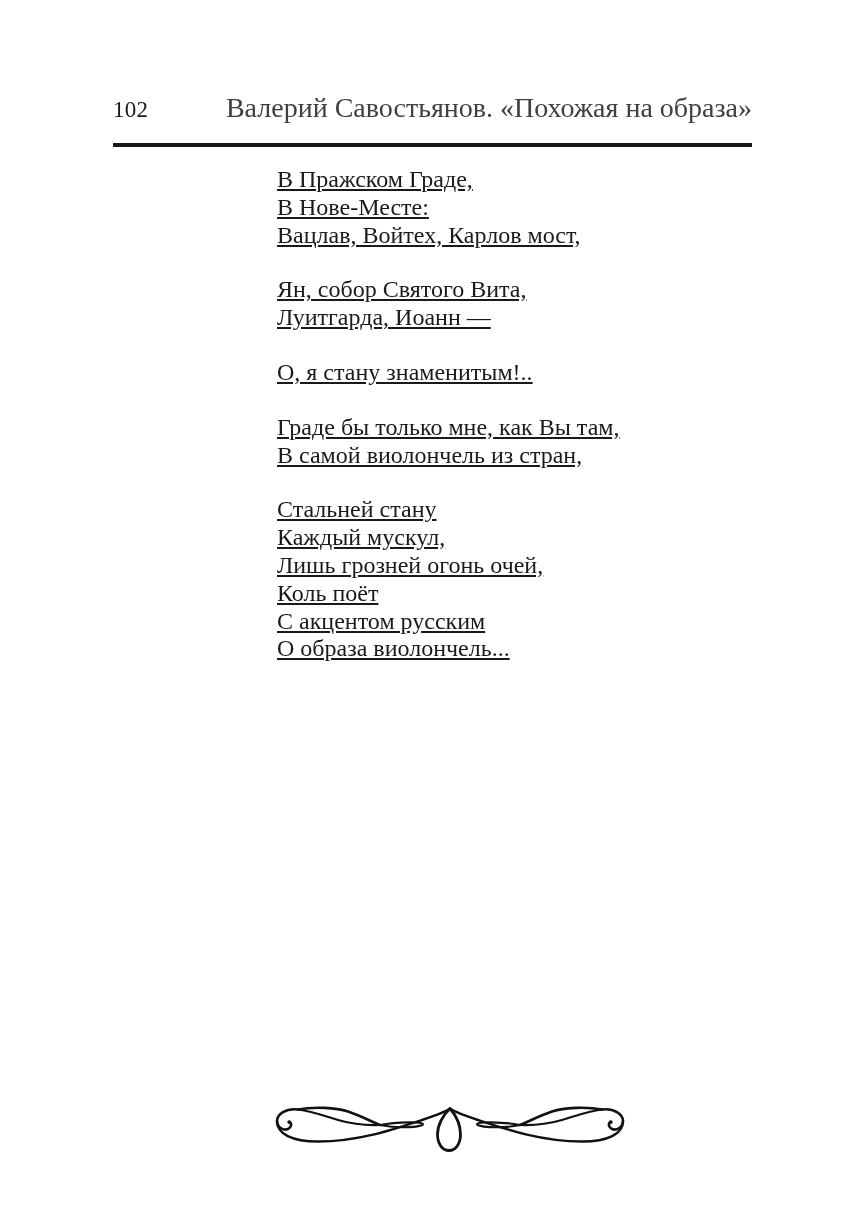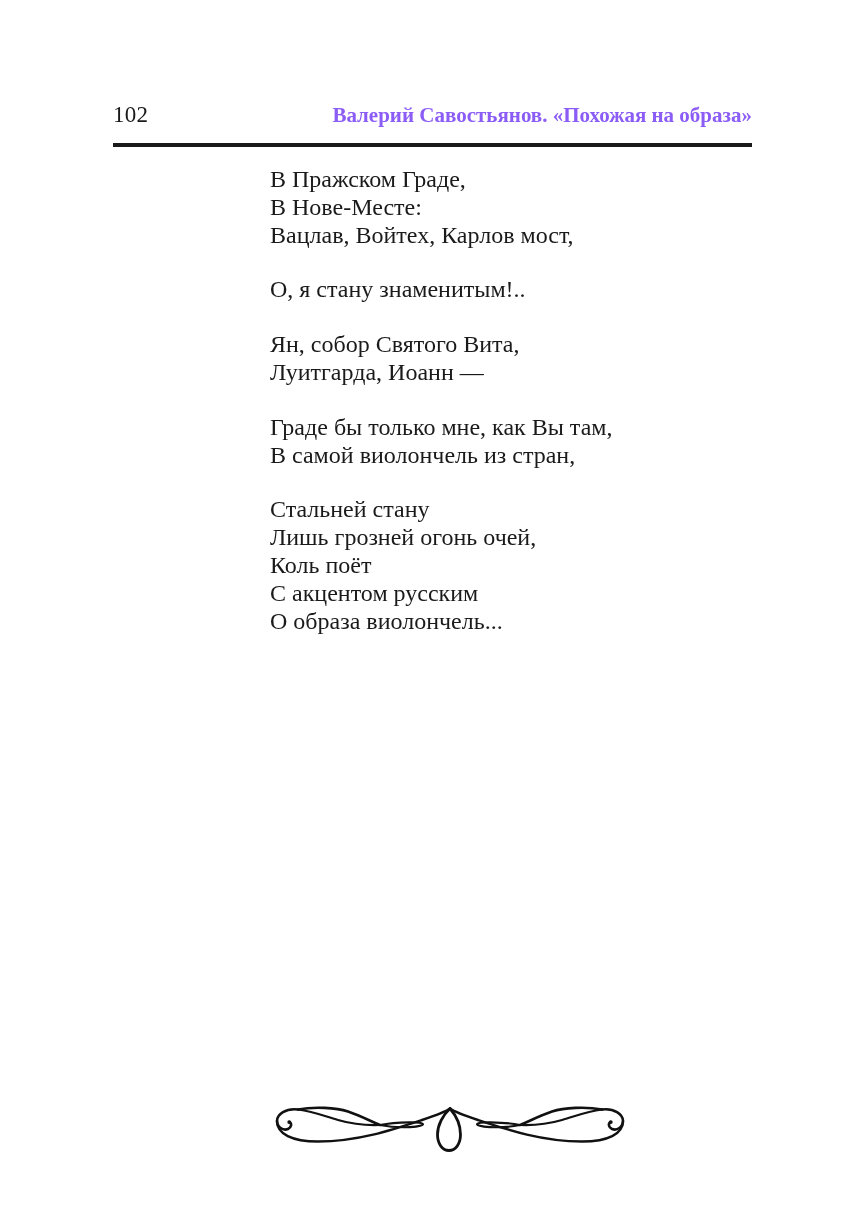--- a/index.html
+++ b/index.html
@@ -14,59 +14,59 @@
     background: #ffffff;
     overflow: hidden;
     font-family: "Liberation Serif", "DejaVu Serif", serif;
     color: #1a1a1a;
   }
 
   
   .running-head {
     position: absolute;
     left: 113px;
-    top: 103px;
+    top: 94px;
     width: 639px;
     display: flex;
     align-items: baseline;
     justify-content: space-between;
   }
   .folio {
     font-size: 23px;
     line-height: 1;
     letter-spacing: 0.2px;
     color: #1a1a1a;
     white-space: nowrap;
   }
   .head-title {
-    font-size: 21px;
+    font-size: 28px;
     line-height: 1;
-    color: #8b5cf6;
+    color: #404040;
     white-space: nowrap;
-    font-weight: bold;
   }
 
   .head-rule {
     position: absolute;
     left: 113px;
     top: 143px;
     width: 639px;
     height: 4px;
     background: #1a1a1a;
   }
 
   
   .poem {
     position: absolute;
     left: 270px;
     top: 166px;
     width: 540px;
   }
   .stanza {
-    margin: 0 0 27px 0;
+    margin: 0 0 27px 7px;
+    text-decoration: underline;
   }
   .stanza:last-child {
     margin-bottom: 0;
   }
   .verse-line {
     font-size: 24px;
     line-height: 27.8px;
     white-space: pre-wrap;
     color: #1a1a1a;
   }
@@ -99,35 +99,36 @@
 
   <div class="poem">
 
     <div class="stanza">
       <div class="verse-line">В Пражском Граде,</div>
       <div class="verse-line">В Нове-Месте:</div>
       <div class="verse-line">Вацлав, Войтех, Карлов мост,</div>
     </div>
 
     <div class="stanza">
-      <div class="verse-line">О, я стану знаменитым!..</div>
+      <div class="verse-line">Ян, собор Святого Вита,</div>
+      <div class="verse-line">Луитгарда, Иоанн —</div>
     </div>
 
     <div class="stanza">
-      <div class="verse-line">Ян, собор Святого Вита,</div>
-      <div class="verse-line">Луитгарда, Иоанн —</div>
+      <div class="verse-line">О, я стану знаменитым!..</div>
     </div>
 
     <div class="stanza">
       <div class="verse-line">Граде бы только мне, как Вы там,</div>
       <div class="verse-line">В самой виолончель из стран,</div>
     </div>
 
     <div class="stanza">
       <div class="verse-line">Стальней стану</div>
+      <div class="verse-line">Каждый мускул,</div>
       <div class="verse-line">Лишь грозней огонь очей,</div>
       <div class="verse-line">Коль поёт</div>
       <div class="verse-line">С акцентом русским</div>
       <div class="verse-line">О образа виолончель...</div>
     </div>
 
   </div>
 
   <div class="ornament">
     <svg viewBox="0 0 360 62" xmlns="http://www.w3.org/2000/svg" aria-hidden="true">

